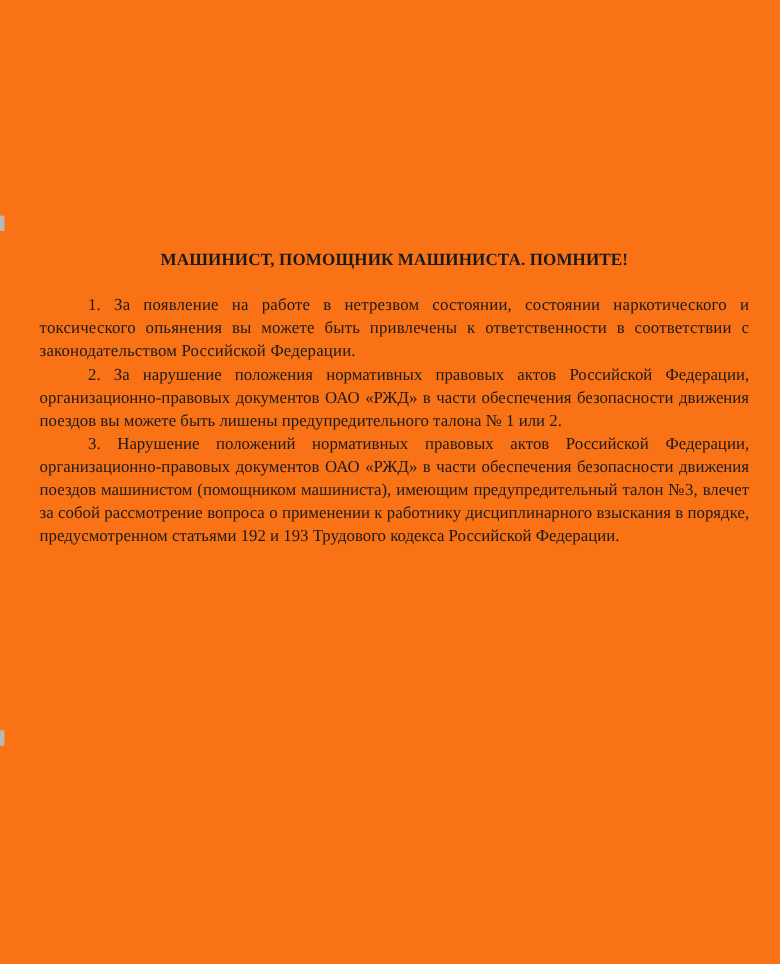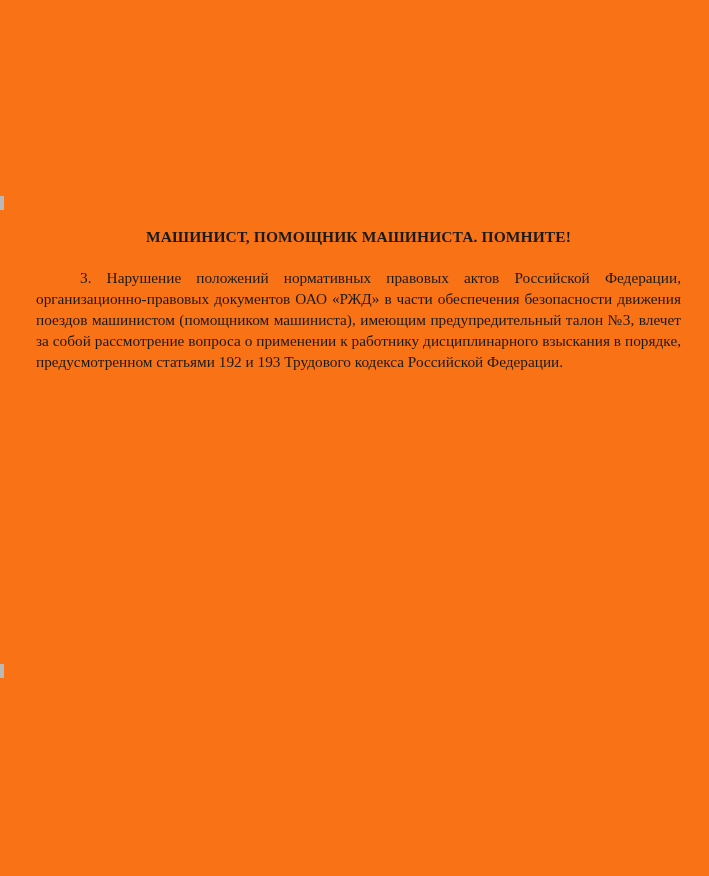--- a/index.html
+++ b/index.html
@@ -73,18 +73,20 @@
 
 <div class="page">
 
   <div class="edge-mark top"></div>
   <div class="edge-mark bottom"></div>
 
   <div class="content">
 
     <h1 class="doc-title">МАШИНИСТ, ПОМОЩНИК МАШИНИСТА. ПОМНИТЕ!</h1>
 
+    <p class="para p1">1. За появление на работе в нетрезвом состоянии, состоянии наркотического и токсического опьянения вы можете быть привлечены к ответственности в соответствии с законодательством Российской Федерации.</p>
 
+    <p class="para p2">2. За нарушение положения нормативных правовых актов Российской Федерации, организационно-правовых документов ОАО «РЖД» в части обеспечения безопасности движения поездов вы можете быть лишены предупредительного талона № 1 или 2.</p>
 
     <p class="para p3">3. Нарушение положений нормативных правовых актов Российской Федерации, организационно-правовых документов ОАО «РЖД» в части обеспечения безопасности движения поездов машинистом (помощником машиниста), имеющим предупредительный талон №3, влечет за собой рассмотрение вопроса о применении к работнику дисциплинарного взыскания в порядке, предусмотренном статьями 192 и 193 Трудового кодекса Российской Федерации.</p>
 
   </div>
 </div>
 
 </body></html>

